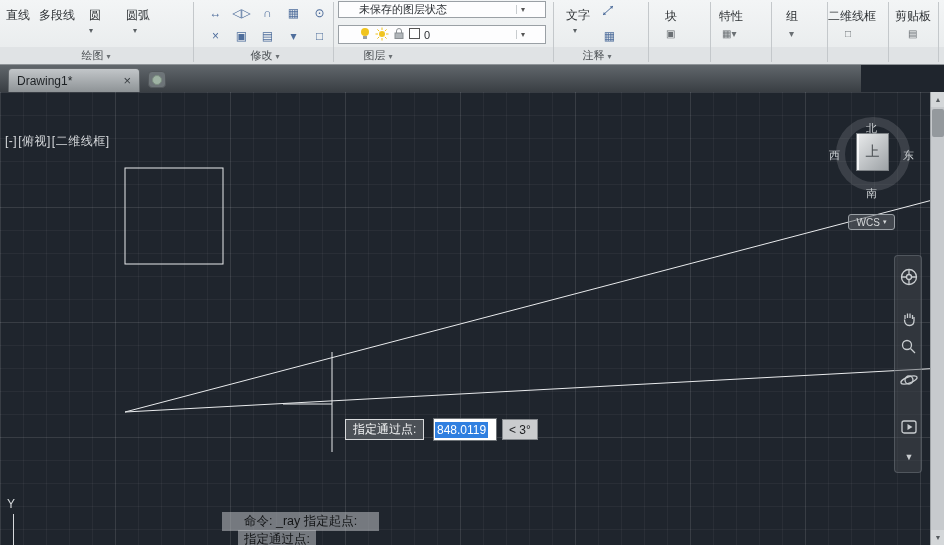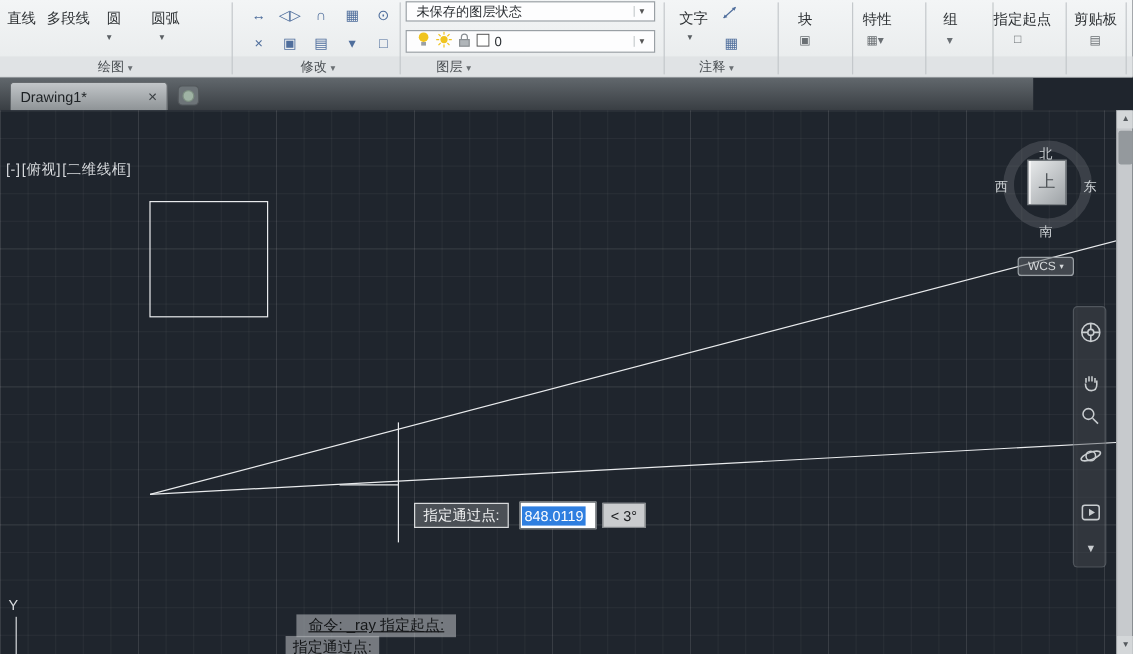--- a/index.html
+++ b/index.html
@@ -13,21 +13,21 @@
   .sep { position:absolute; top:2px; height:60px; width:1px; background:#c4c8cb; }
   .big-label { position:absolute; font-size:12px; color:#2e3235; text-align:center; cursor:pointer; white-space:nowrap; }
   .dd-arrow { position:absolute; font-size:8px; color:#5a5f63; cursor:pointer; }
   .panel-label { position:absolute; bottom:1px; height:15px; font-size:11px; color:#4a4f53;
                  text-align:center; cursor:pointer; white-space:nowrap; }
   .panel-label .dd { font-size:8px; margin-left:3px; color:#6a6f73; }
   .mini-row { position:absolute; display:flex; gap:5px; }
   .mini-icon { width:21px; height:20px; display:flex; align-items:center; justify-content:center;
                font-size:12px; color:#4f6e9c; cursor:pointer; }
   .combo { position:absolute; background:#fdfdfe; border:1px solid #9aa0a5; font-size:11px; color:#2b2f33;
-           display:flex; align-items:center; padding:0 8px; cursor:pointer; gap:4px; }
+           display:flex; align-items:center; padding:0 20px; cursor:pointer; gap:4px; }
   .combo .arrow { margin-left:auto; font-size:8px; color:#555; border-left:1px solid #c8cccf; padding-left:4px; }
   .sub-glyph { position:absolute; font-size:10px; color:#6a7func:none; color:#6a6f73; cursor:pointer; }
 
   
   .tabbar { position:absolute; top:65px; left:0; width:861px; height:27px;
             background:linear-gradient(#61676c,#393e43); }
   .tab { position:absolute; left:8px; top:3px; width:132px; height:24px;
          background:linear-gradient(#c2c6c9,#8e9396); border:1px solid #64696d; border-bottom:none;
          border-radius:4px 4px 0 0; display:flex; align-items:center; padding:0 8px;
          font-size:12px; color:#1d2124; cursor:pointer; }
@@ -70,22 +70,22 @@
   .nav-icon svg { stroke:#c9cdd0; fill:none; stroke-width:1.3; }
 
   .dyn-label { position:absolute; left:345px; top:327px; height:21px; background:#4b5056;
                border:1px solid #d8dadc; color:#f2f3f4; font-size:12px; display:flex; align-items:center; padding:0 7px; }
   .dyn-input { position:absolute; left:433px; top:326px; width:64px; height:23px; background:#fff;
                border:1px solid #6d7276; display:flex; align-items:center; padding:1px; cursor:text; }
   .dyn-input .sel { background:#2f7fe0; color:#fff; font-size:12px; padding:1px 2px; white-space:nowrap;text-align:center; }
   .dyn-angle { position:absolute; left:502px; top:327px; height:21px; background:#caccce;
                border:1px solid #85898d; color:#1c1e20; font-size:12px; display:flex; align-items:center; padding:0 6px; }
 
-  .cmd1 { position:absolute; left:247px; top:420px; background:rgba(188,191,194,.55); color:#131517;
-          font-size:12.5px; padding:1px 10px; white-space:nowrap;text-decoration:underline; }
+  .cmd1 { position:absolute; left:222px; top:420px; background:rgba(188,191,194,.55); color:#131517;
+          font-size:12.5px; padding:1px 22px; white-space:nowrap; }
   .cmd2 { position:absolute; left:238px; top:438px; background:rgba(188,191,194,.55); color:#131517;
           font-size:12.5px; padding:1px 6px; white-space:nowrap; }
 
   .yaxis-label { position:absolute; left:7px; top:405px; color:#d6d9dc; font-size:12px; }
   .yaxis-line  { position:absolute; left:13px; top:422px; width:1px; height:31px; background:#d6d9dc; }
 
   
   .scrollbar { position:absolute; top:92px; left:930px; width:14px; height:453px;
                background:#c7cacd; border-left:1px solid #9ea2a5; }
   .sb-arrow { position:absolute; left:0; width:14px; height:15px; display:flex; align-items:center;
@@ -188,21 +188,21 @@
     <div class="sep" style="left:710px"></div>
 
     <div class="big-label" style="left:711px;top:8px;width:40px">特性</div>
     <div class="sub-glyph" style="left:722px;top:28px">▦▾</div>
     <div class="sep" style="left:771px"></div>
 
     <div class="big-label" style="left:772px;top:8px;width:40px">组</div>
     <div class="sub-glyph" style="left:789px;top:28px">▾</div>
     <div class="sep" style="left:827px"></div>
 
-    <div class="big-label" style="left:822px;top:8px;width:60px">指定起点</div>
+    <div class="big-label" style="left:822px;top:8px;width:60px">二维线框</div>
     <div class="sub-glyph" style="left:845px;top:28px">□</div>
     <div class="sep" style="left:888px"></div>
 
     <div class="big-label" style="left:888px;top:8px;width:50px">剪贴板</div>
     <div class="sub-glyph" style="left:908px;top:28px">▤</div>
     <div class="sep" style="left:938px"></div>
   </div>
 
   <div class="tabbar">
     <div class="tab">

